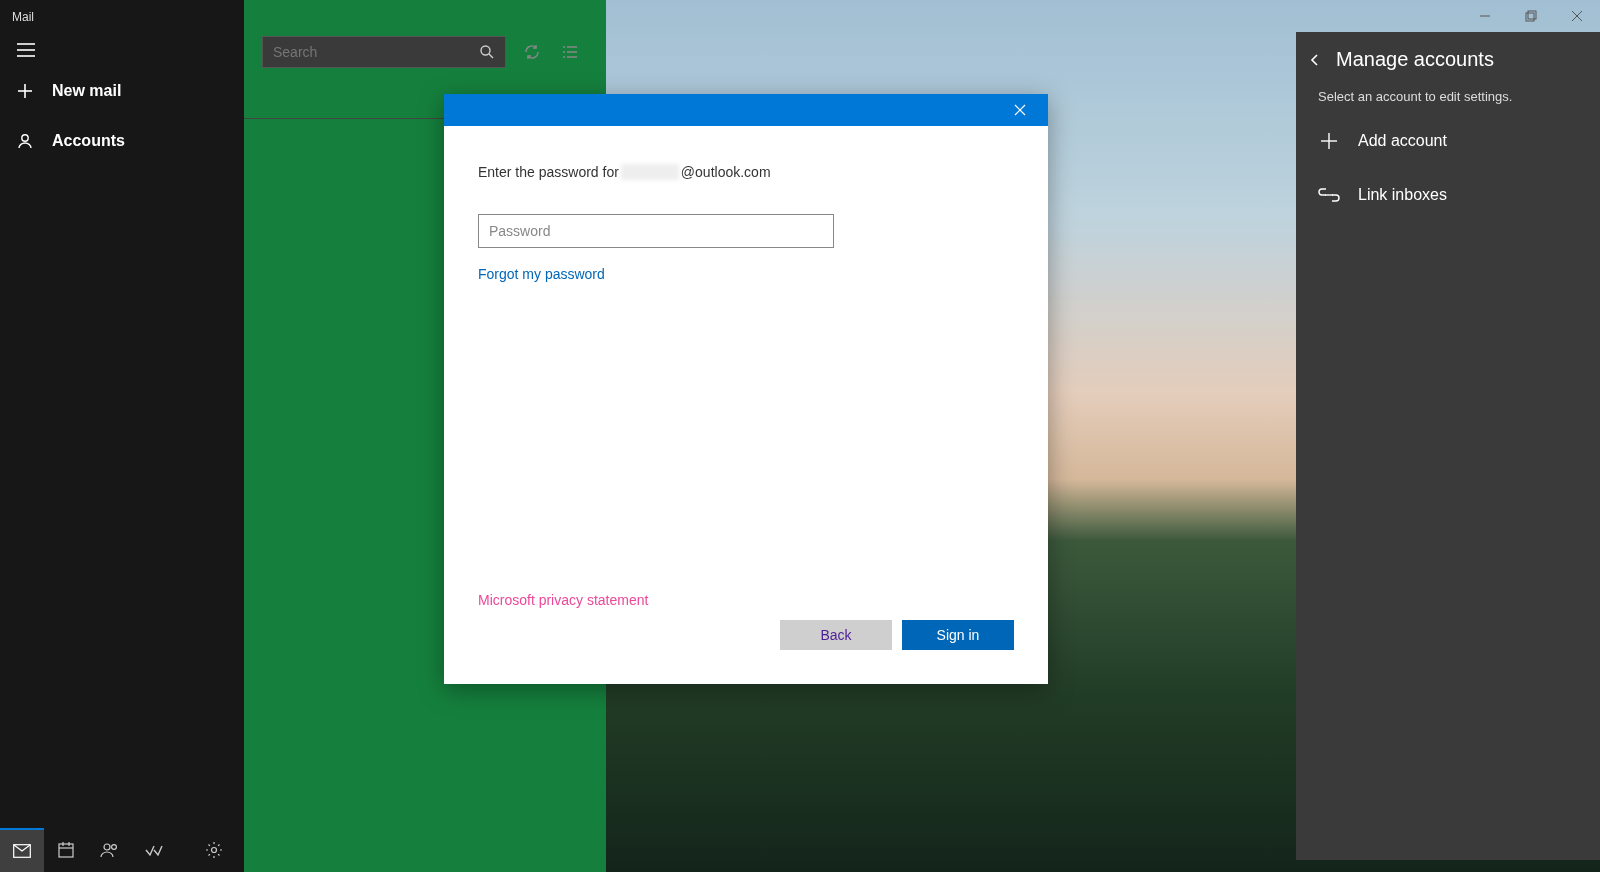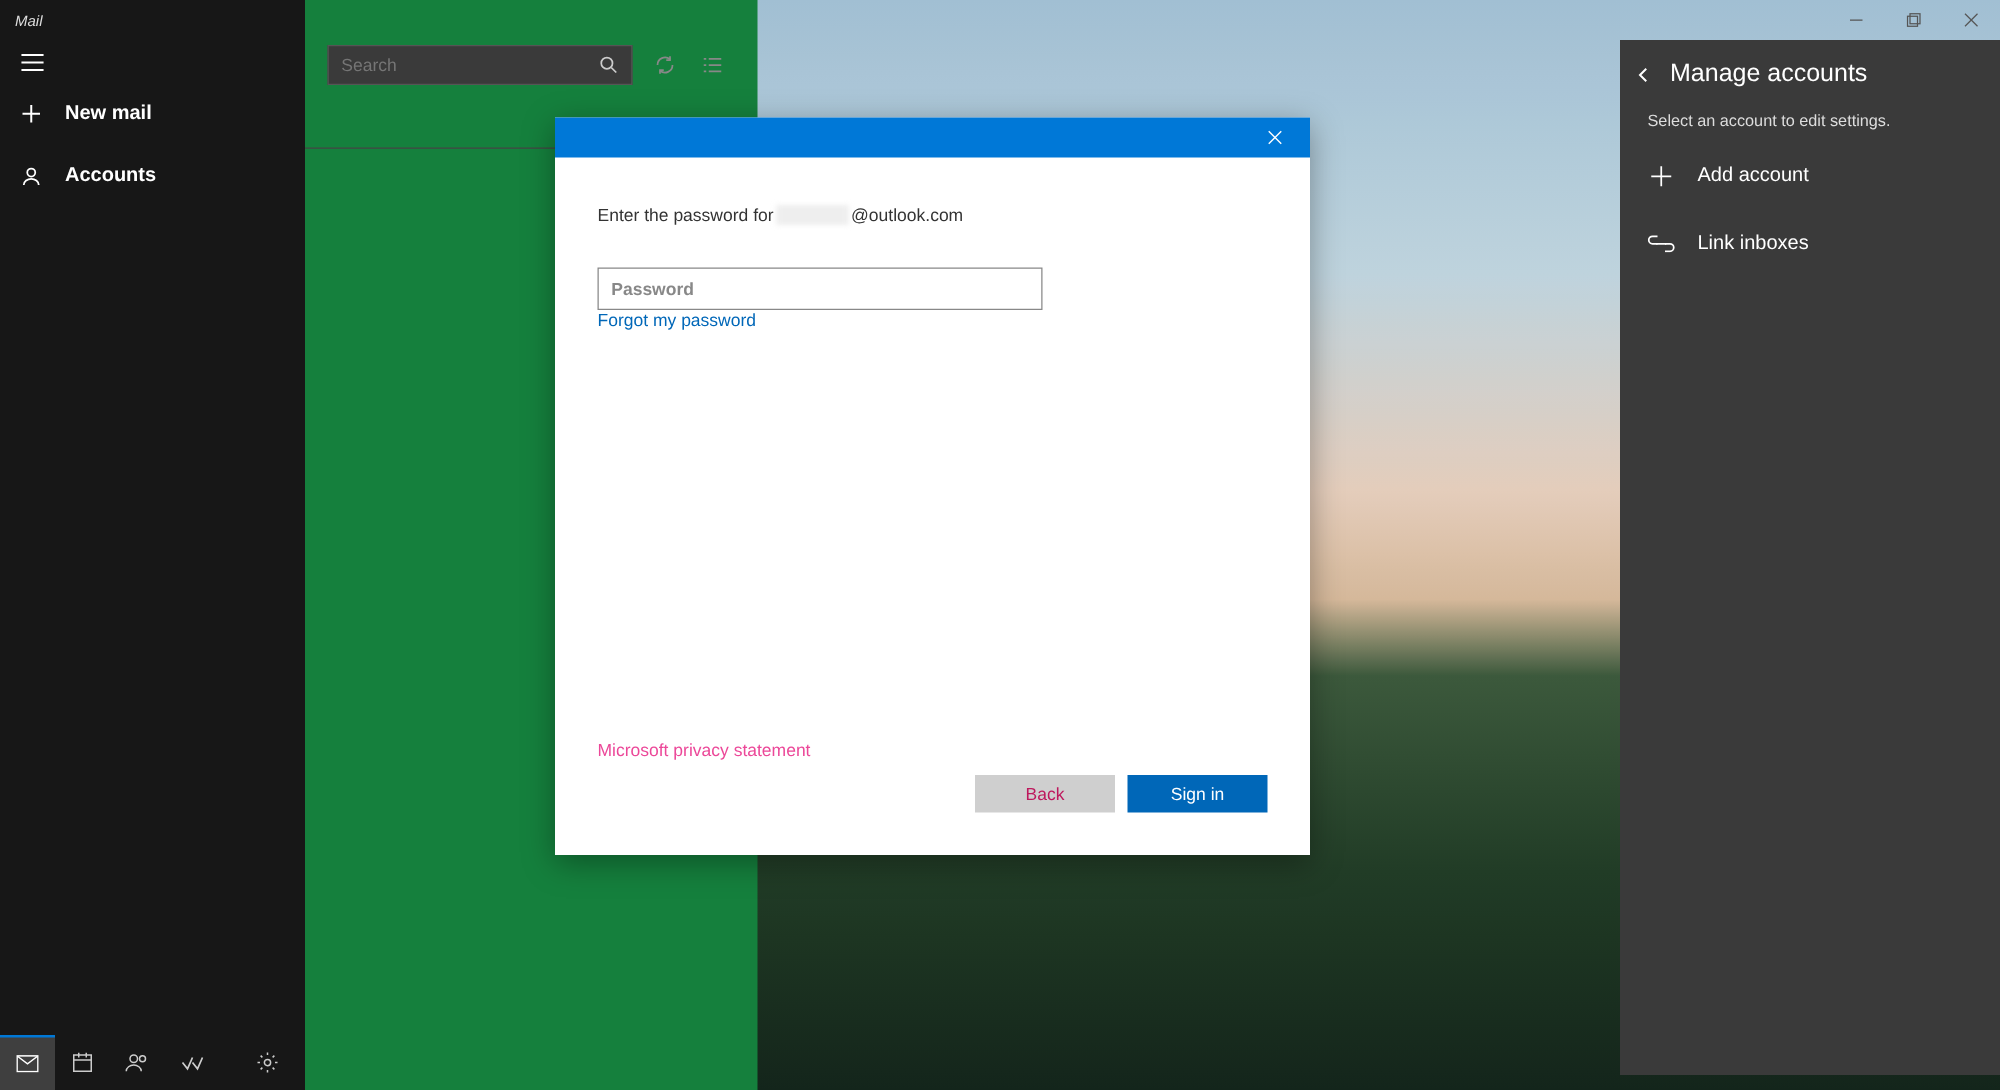--- a/index.html
+++ b/index.html
@@ -106,21 +106,20 @@
     filter: blur(6px);
     opacity: 0.6;
     z-index: 0;
   }
   .sidebar > * { position: relative; z-index: 1; }
   .app-title {
     font-size: 12px;
     color: #ddd;
     padding: 10px 24px 0 12px;
     font-weight: 400;
-    font-style: italic;
   }
   .hamburger-row {
     padding: 14px 0 4px 14px;
   }
   .hamburger {
     width: 24px; height: 24px;
     display: inline-flex;
     align-items: center; justify-content: center;
     cursor: pointer;
     color: #fff;
@@ -268,25 +267,25 @@
     margin: 0 2px;
   }
   .pw-input {
     margin-top: 34px;
     width: 356px;
     height: 30px;
     border: 1px solid #888;
     padding: 16px 10px;
     font-size: 14px;
     outline: none;
-    font-weight: bold;
   }
   .pw-input::placeholder { color: #888; }
   .link {
     display: inline-block;
+    margin-top: 18px;
     color: #0067b8;
     font-size: 14px;
     cursor: pointer;
   }
   .privacy-link {
     position: absolute;
     left: 34px;
     bottom: 76px;
     color: #ec4899;
     font-size: 14px;
@@ -299,21 +298,21 @@
     display: flex;
     gap: 10px;
   }
   .btn {
     width: 112px;
     height: 30px;
     font-size: 14px;
     border: none;
     cursor: pointer;
   }
-  .btn-secondary { background: #cfcfcf; color: #be185d; }
+  .btn-secondary { background: #cfcfcf; color: #4c1d95; }
   .btn-primary   { background: #0067b8; color: #fff; }
 
   svg { display:block; }
 </style>
 </head>
 <body>
 
 <div class="root">
 
   <div class="bgimage"></div>

